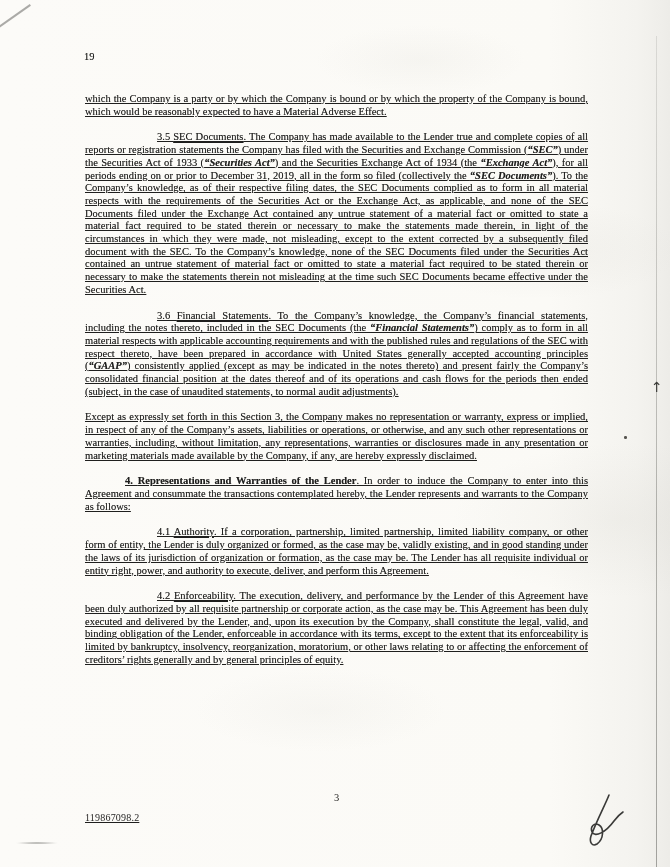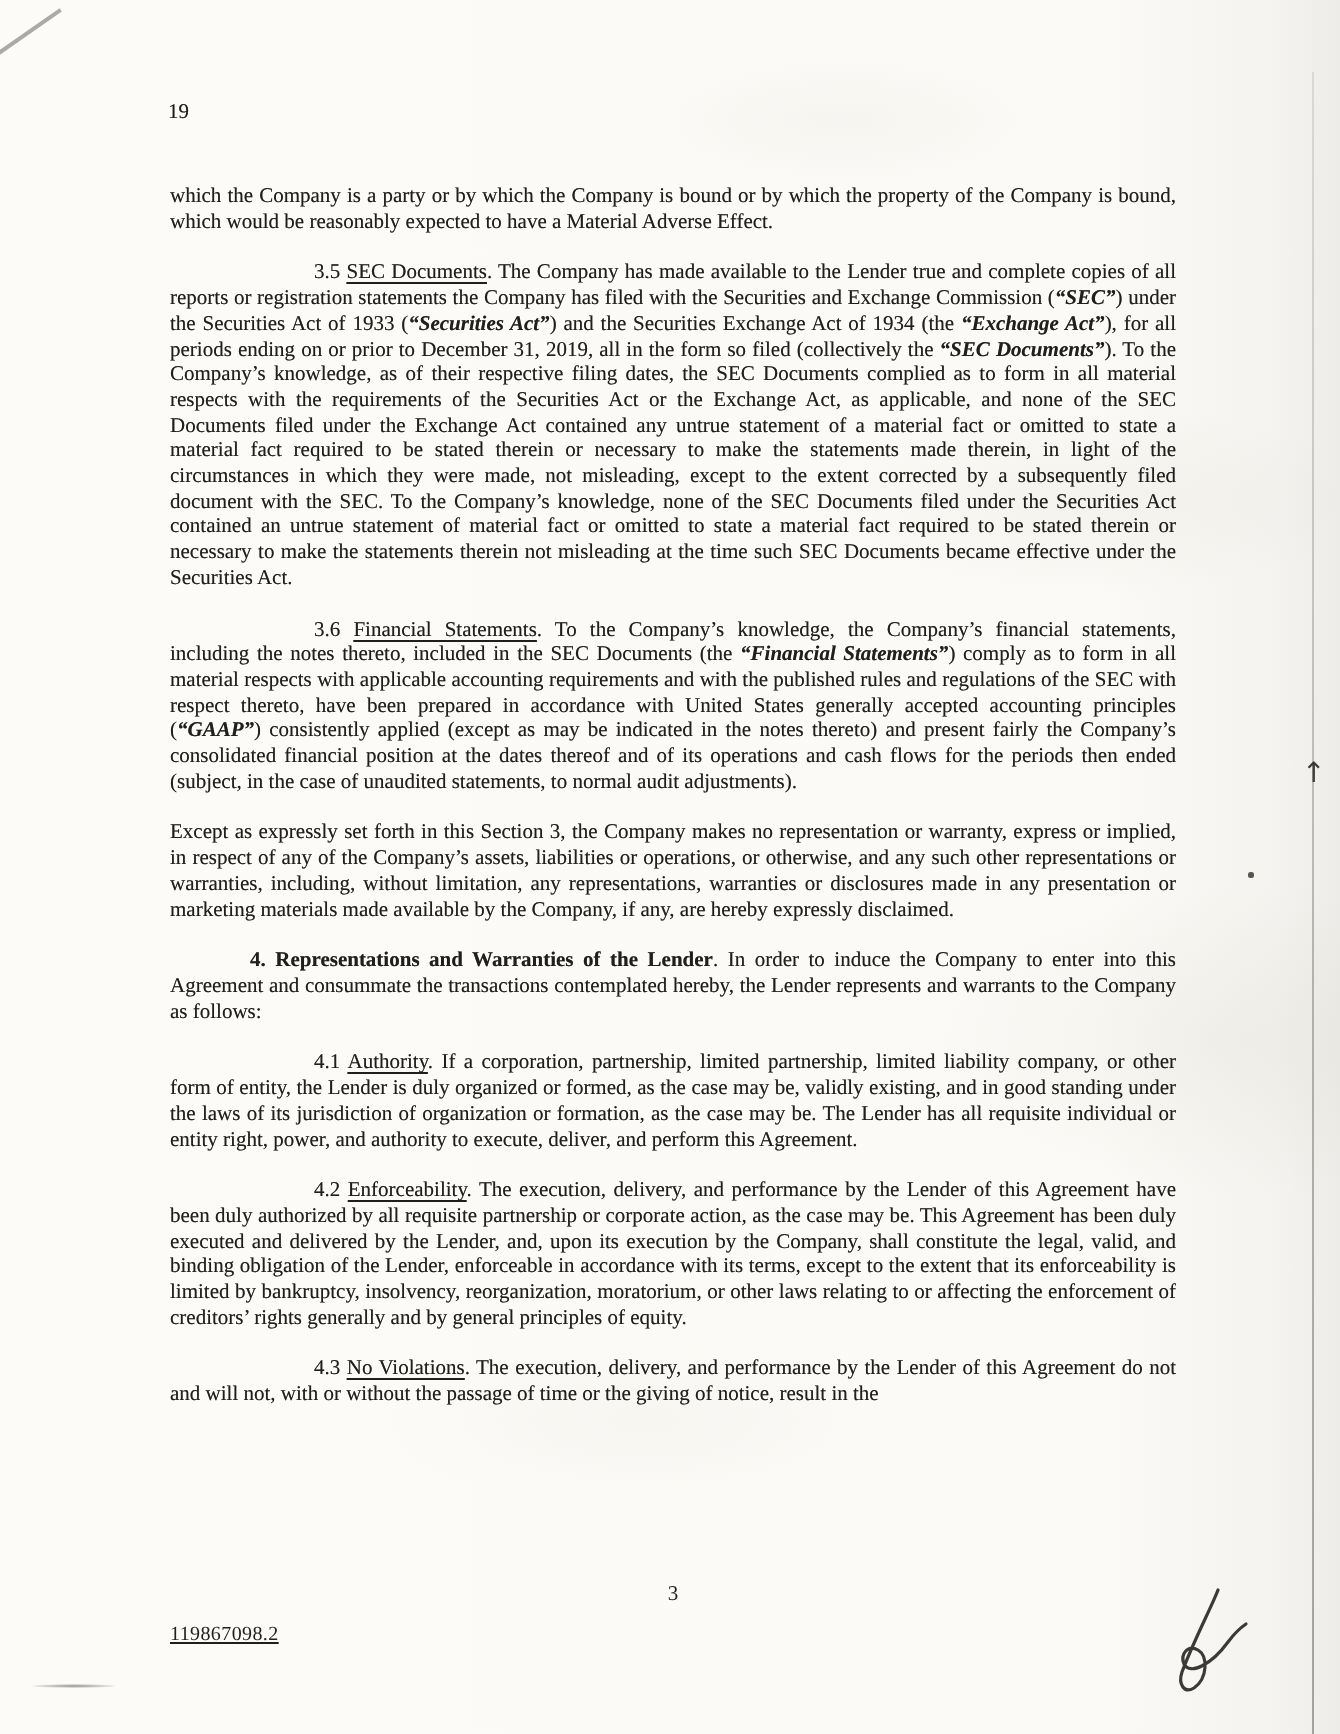--- a/index.html
+++ b/index.html
@@ -10,20 +10,21 @@
       radial-gradient(ellipse 200px 70px at 540px 250px, rgba(198,196,188,0.14), transparent 70%),
       radial-gradient(ellipse 240px 110px at 620px 520px, rgba(200,198,190,0.16), transparent 70%),
       radial-gradient(ellipse 180px 60px at 320px 710px, rgba(202,200,192,0.10), transparent 70%),
       radial-gradient(ellipse 150px 50px at 420px 60px, rgba(205,203,195,0.12), transparent 70%),
       linear-gradient(90deg,#fcfbf8 0%,#fbfaf6 82%,#f4f3ef 95%,#edece8 100%);
   }
   .textblock{
     position:absolute;left:85px;top:93px;width:503px;
     font-size:10.5px;line-height:12.7px;text-align:justify;
     text-shadow:0 0 0.3px rgba(35,35,33,0.55);
+    text-decoration:underline;
   }
   .para{margin:13px 0 0 0;padding:0;}
   .para:first-child{margin-top:0;}
   .indent-lg{text-indent:72px;}
   .indent-sm{text-indent:40px;}
   .ul{text-decoration:underline;text-underline-offset:1.5px;}
   .bi{font-weight:bold;font-style:italic;}
   .b{font-weight:bold;}
   .hdr-num{position:absolute;left:84px;top:51px;font-size:10.5px;text-shadow:0 0 0.3px rgba(35,35,33,0.55);}
   .ftr-num{position:absolute;left:85px;top:792px;width:503px;text-align:center;font-size:10.5px;}
@@ -56,21 +57,20 @@
     <p class="para indent-lg"><span>3.6 </span><span class="ul">Financial Statements</span><span>.  To the Company’s knowledge, the Company’s financial statements, including the notes thereto, included in the SEC Documents (the </span><span class="bi">“Financial Statements”</span><span>) comply as to form in all material respects with applicable accounting requirements and with the published rules and regulations of the SEC with respect thereto, have been prepared in accordance with United States generally accepted accounting principles (</span><span class="bi">“GAAP”</span><span>) consistently applied (except as may be indicated in the notes thereto) and present fairly the Company’s consolidated financial position at the dates thereof and of its operations and cash flows for the periods then ended (subject, in the case of unaudited statements, to normal audit adjustments).</span></p>
 
     <p class="para"><span>Except as expressly set forth in this Section 3, the Company makes no representation or warranty, express or implied, in respect of any of the Company’s assets, liabilities or operations, or otherwise, and any such other representations or warranties, including, without limitation, any representations, warranties or disclosures made in any presentation or marketing materials made available by the Company, if any, are hereby expressly disclaimed.</span></p>
 
     <p class="para indent-sm"><span class="b">4.  </span><span class="b">Representations and Warranties of the Lender</span><span>.  In order to induce the Company to enter into this Agreement and consummate the transactions contemplated hereby, the Lender represents and warrants to the Company as follows:</span></p>
 
     <p class="para indent-lg"><span>4.1 </span><span class="ul">Authority</span><span>.  If a corporation, partnership, limited partnership, limited liability company, or other form of entity, the Lender is duly organized or formed, as the case may be, validly existing, and in good standing under the laws of its jurisdiction of organization or formation, as the case may be.  The Lender has all requisite individual or entity right, power, and authority to execute, deliver, and perform this Agreement.</span></p>
 
     <p class="para indent-lg"><span>4.2 </span><span class="ul">Enforceability</span><span>.  The execution, delivery, and performance by the Lender of this Agreement have been duly authorized by all requisite partnership or corporate action, as the case may be.  This Agreement has been duly executed and delivered by the Lender, and, upon its execution by the Company, shall constitute the legal, valid, and binding obligation of the Lender, enforceable in accordance with its terms, except to the extent that its enforceability is limited by bankruptcy, insolvency, reorganization, moratorium, or other laws relating to or affecting the enforcement of creditors’ rights generally and by general principles of equity.</span></p>
 
-    <p class="para indent-lg"><span>4.3 </span><span class="ul">No Violations</span><span>.  The execution, delivery, and performance by the Lender of this Agreement do not and will not, with or without the passage of time or the giving of notice, result in the</span></p>
 
   </div>
 
   <div class="ftr-num">3</div>
   <div class="doc-id">119867098.2</div>
 
   <span class="arrow-mark">↑</span>
   <div class="ink-speck"></div>
 
   <svg class="initial-svg" width="50" height="62" viewBox="0 0 50 62">

